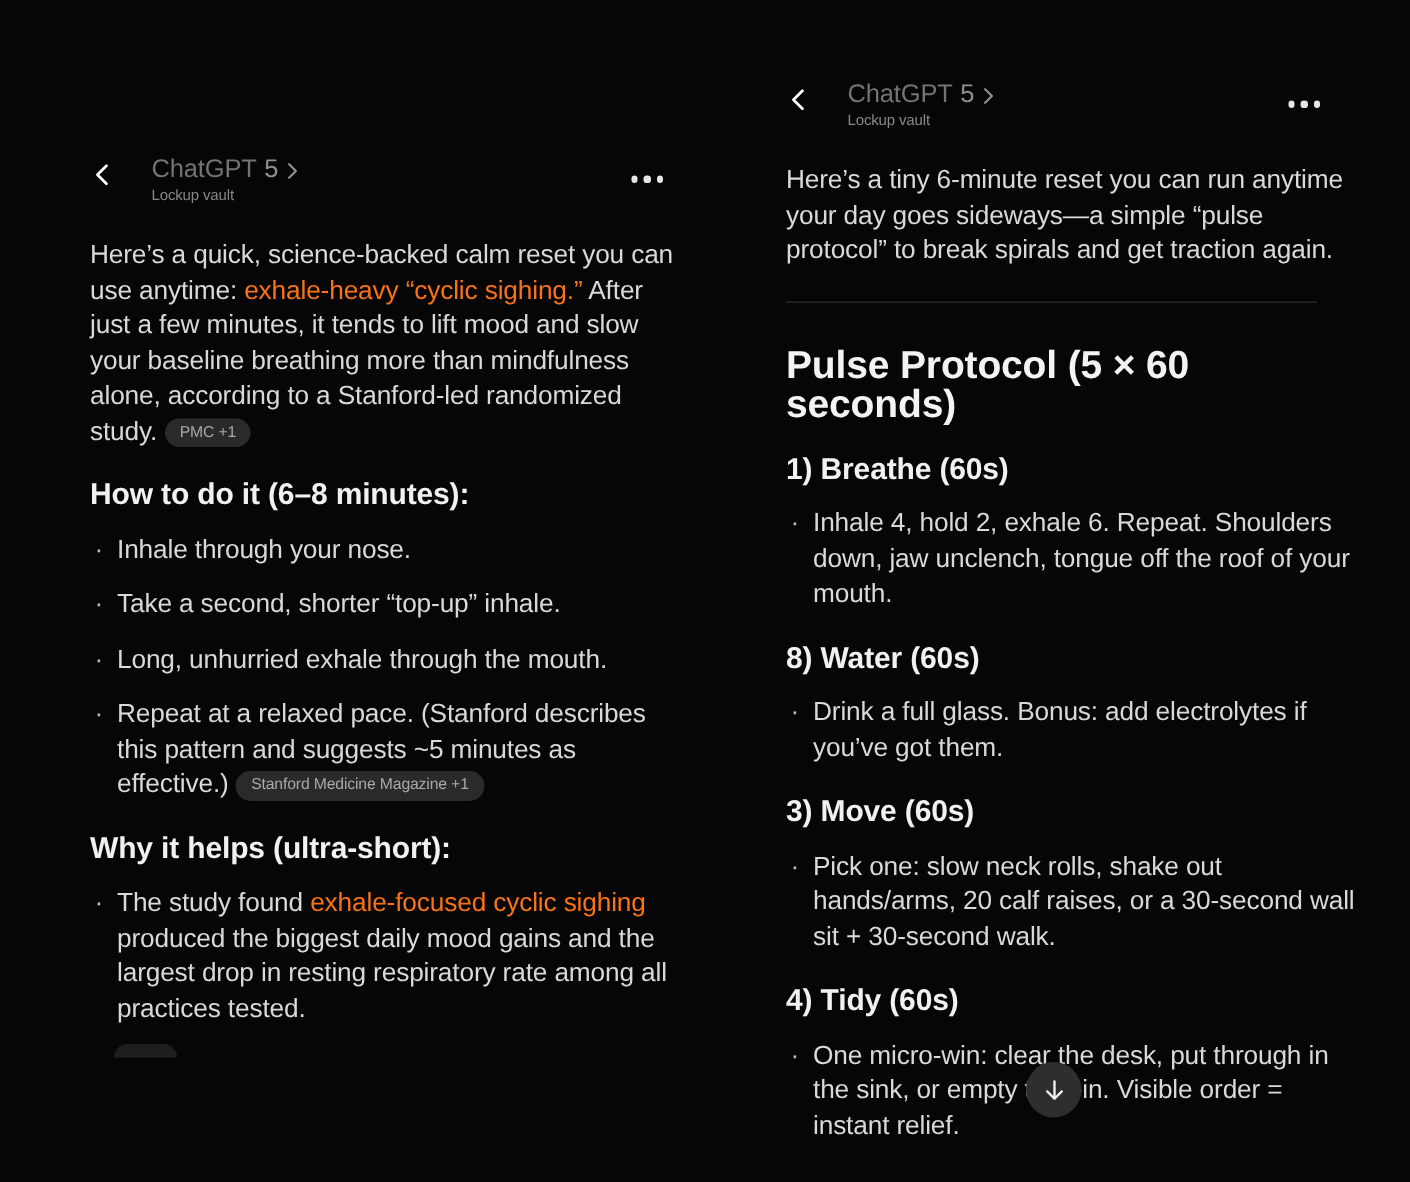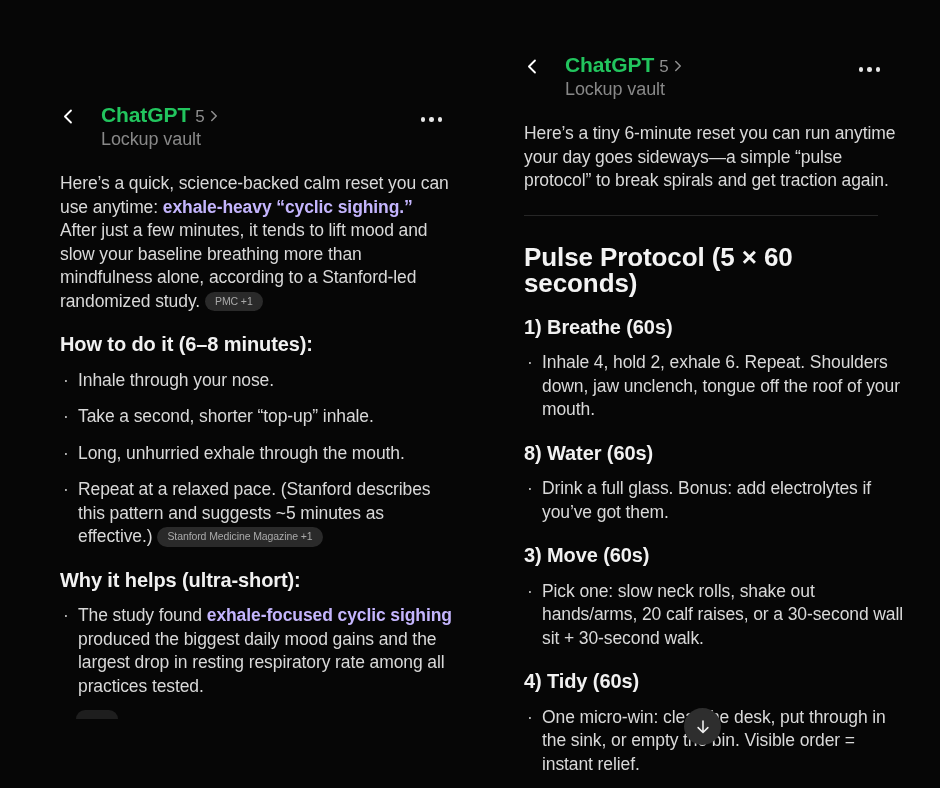--- a/index.html
+++ b/index.html
@@ -16,33 +16,33 @@
   }
   .panel { position:absolute; }
   .panel-left  { left:60px;  top:90px; width:392px; }
   .panel-right { left:524px; top:40px; width:386px; height:735px; }
 
   
   .chat-header { display:flex; align-items:flex-start; padding-top:13px; }
   .back-btn { width:18px; height:22px; margin-top:3px; flex:0 0 auto; cursor:pointer; }
   .title-wrap { margin-left:23px; flex:1 1 auto; cursor:pointer; }
   .title-row { display:flex; align-items:baseline; gap:5px; }
-  .app-title { font-size:21px; font-weight:700; color:#22c55e; }
+  .app-title { font-size:17px; font-weight:400; color:#737373; }
   .app-version { font-size:17px; color:#8f8f8f; font-weight:400; }
   .chev-small { width:8px; height:12px; align-self:center; margin-top:1px; }
-  .subtitle { font-size:18px; color:#888888; margin-top:2px; }
+  .subtitle { font-size:10px; color:#888888; margin-top:2px; }
   .menu-dots { display:flex; gap:4px; margin-top:10px; cursor:pointer; padding:4px 0; }
   .panel-left  .menu-dots { margin-right:10px; }
   .panel-right .menu-dots { margin-right:30px; }
   .menu-dots i { width:4.5px; height:4.5px; border-radius:50%; background:#e6e6e6; display:block; }
 
   
   .blocks { font-size:17.5px; line-height:23.5px; color:#d9d9d9; }
   .para  { margin-top:22px; }
-  .b     { font-weight:700; color:#c4b5fd; }
+  .b     { font-weight:400; color:#f97316; }
   .h-small { margin-top:20px; font-size:20px; line-height:23.5px; font-weight:700; color:#f1f1f1; }
   .h-large { margin-top:28px; font-size:26px;  line-height:26px;   font-weight:700; color:#f3f3f3; }
   .divider { margin-top:22px; height:1px; width:354px; background:#262626; }
   ul.bullets { margin-top:12px; list-style:none; }
   ul.bullets li { display:flex; }
   ul.bullets li + li { margin-top:13px; }
   .dot { width:18px; flex:0 0 auto; color:#bdbdbd; text-align:left; padding-left:3px; }
   .li-text { flex:1 1 auto; }
 
   .badge {

